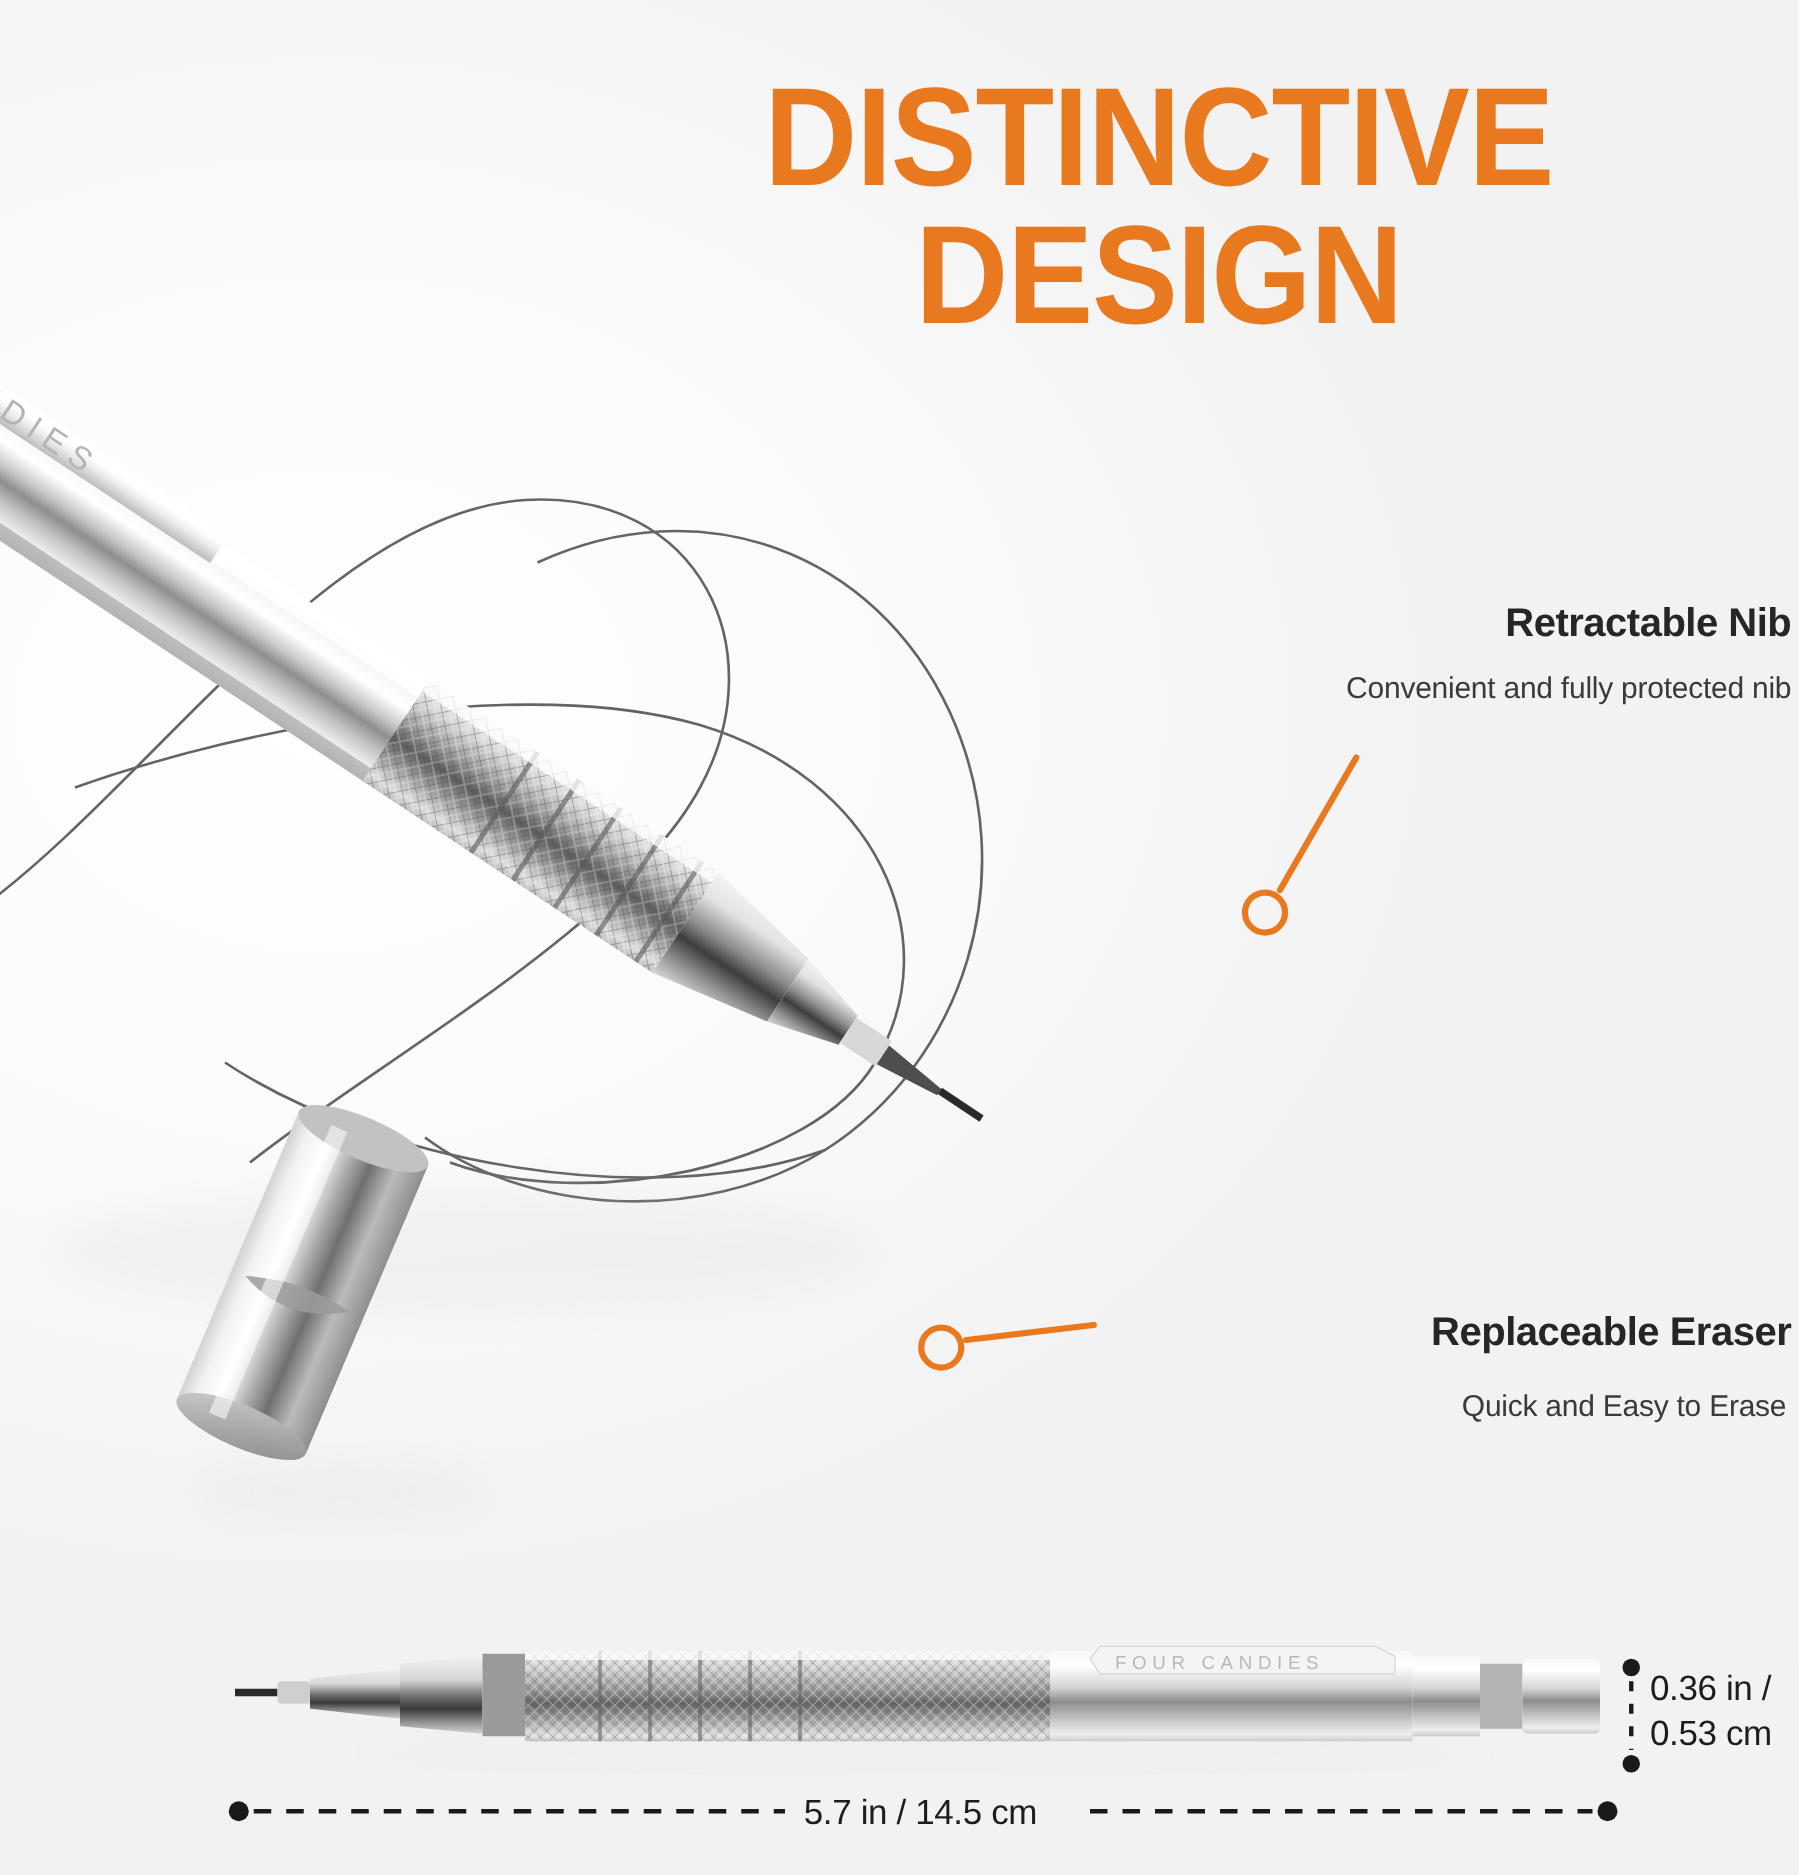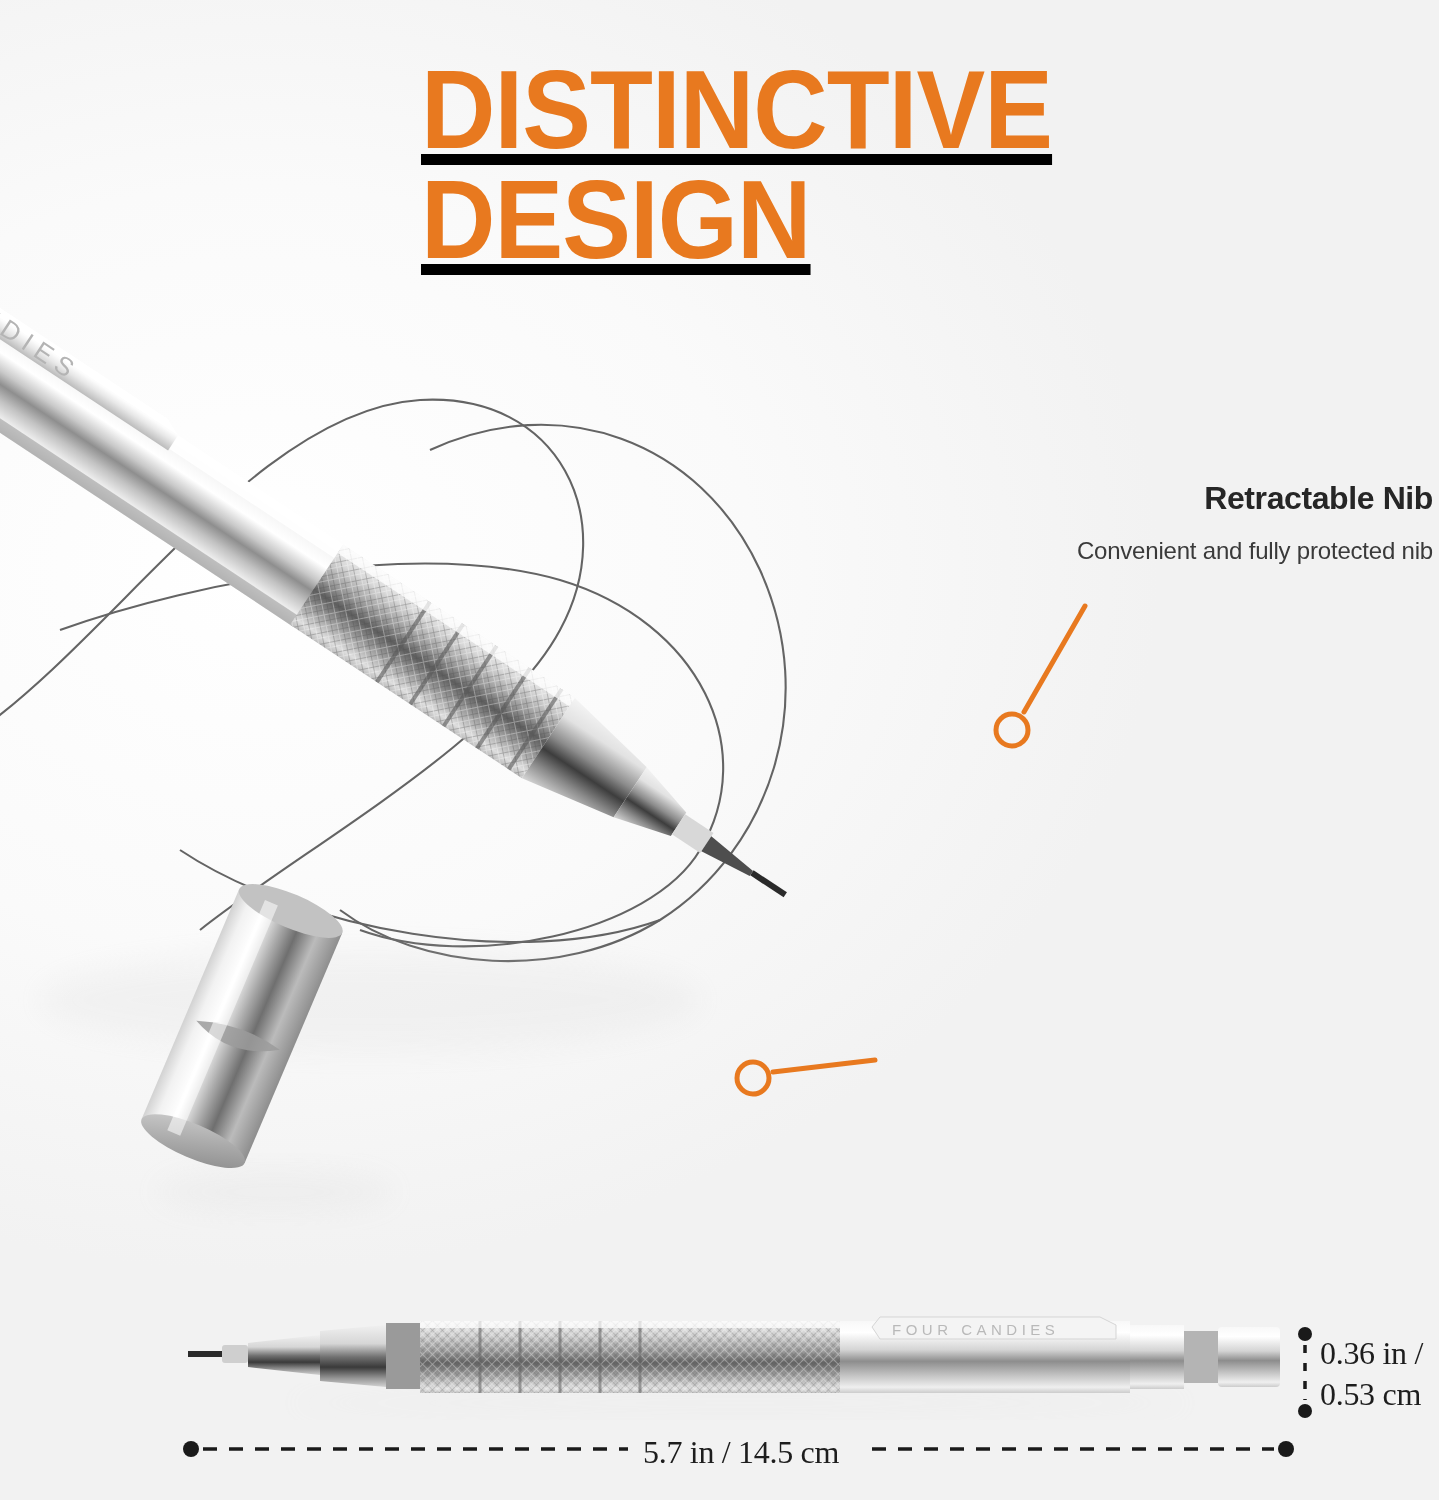--- a/index.html
+++ b/index.html
@@ -18,24 +18,23 @@
       radial-gradient(ellipse 900px 700px at 18% 38%, #ffffff 0%, #fafafa 55%, #f2f2f2 100%),
       linear-gradient(160deg,#fdfdfd 0%,#f6f6f6 60%,#eeeeee 100%);
     overflow:hidden;
   }
 
   
   .headline {
     position:absolute;
     right:6px; top:58px;
     width:1100px;
-    text-align:left;
+    text-align:center;
     line-height:0.93;
     letter-spacing:-1px;
-    text-decoration:underline;
   }
   .headline .ln {
     display:block;
     font-weight:bold;
     font-size:112px;
     color:#e8791f;
     transform:scaleX(0.92);
     transform-origin:right center;
     white-space:nowrap;
   }
@@ -61,26 +60,25 @@
   #callout-nib .sub { margin-top:20px; }
   #callout-eraser { right:6px; top:1047px; text-align:right; }
   #callout-eraser .sub { margin-top:28px; margin-right:4px; }
 
   
   #overlay { position:absolute; inset:0; width:1439px; height:1500px; pointer-events:none; }
 
   
   .dimlabel {
     position:absolute;
-    font-size:32px;
+    font-size:28px;
     color:#1d1d1d;
     letter-spacing:-0.3px;
     line-height:1.28;
     white-space:nowrap;
-    font-family:Liberation Serif, serif;
   }
   #dim-length { left:643px; top:1432px;text-align:right; }
   #dim-diameter { left:1320px; top:1333px; }
 
   
   .art { position:absolute; }
 </style>
 </head>
 <body>
 
@@ -311,20 +309,24 @@
   <div class="headline">
     <span class="ln ln1">DISTINCTIVE</span>
     <span class="ln ln2">DESIGN</span>
   </div>
 
   <div class="callout" id="callout-nib">
     <div class="title">Retractable Nib</div>
     <div class="sub">Convenient and fully protected nib</div>
   </div>
 
+  <div class="callout" id="callout-eraser">
+    <div class="title">Replaceable Eraser</div>
+    <div class="sub">Quick and Easy to Erase</div>
+  </div>
 
   <svg id="overlay" viewBox="0 0 1439 1500">
 
     <g>
       <line x1="1085" y1="606" x2="1024" y2="712" stroke="#e8791f" stroke-width="5" stroke-linecap="round"></line>
       <circle cx="1012" cy="730" r="16" fill="none" stroke="#e8791f" stroke-width="5"></circle>
     </g>
 
     <g>
       <line x1="773" y1="1072" x2="875" y2="1060" stroke="#e8791f" stroke-width="5" stroke-linecap="round"></line>

